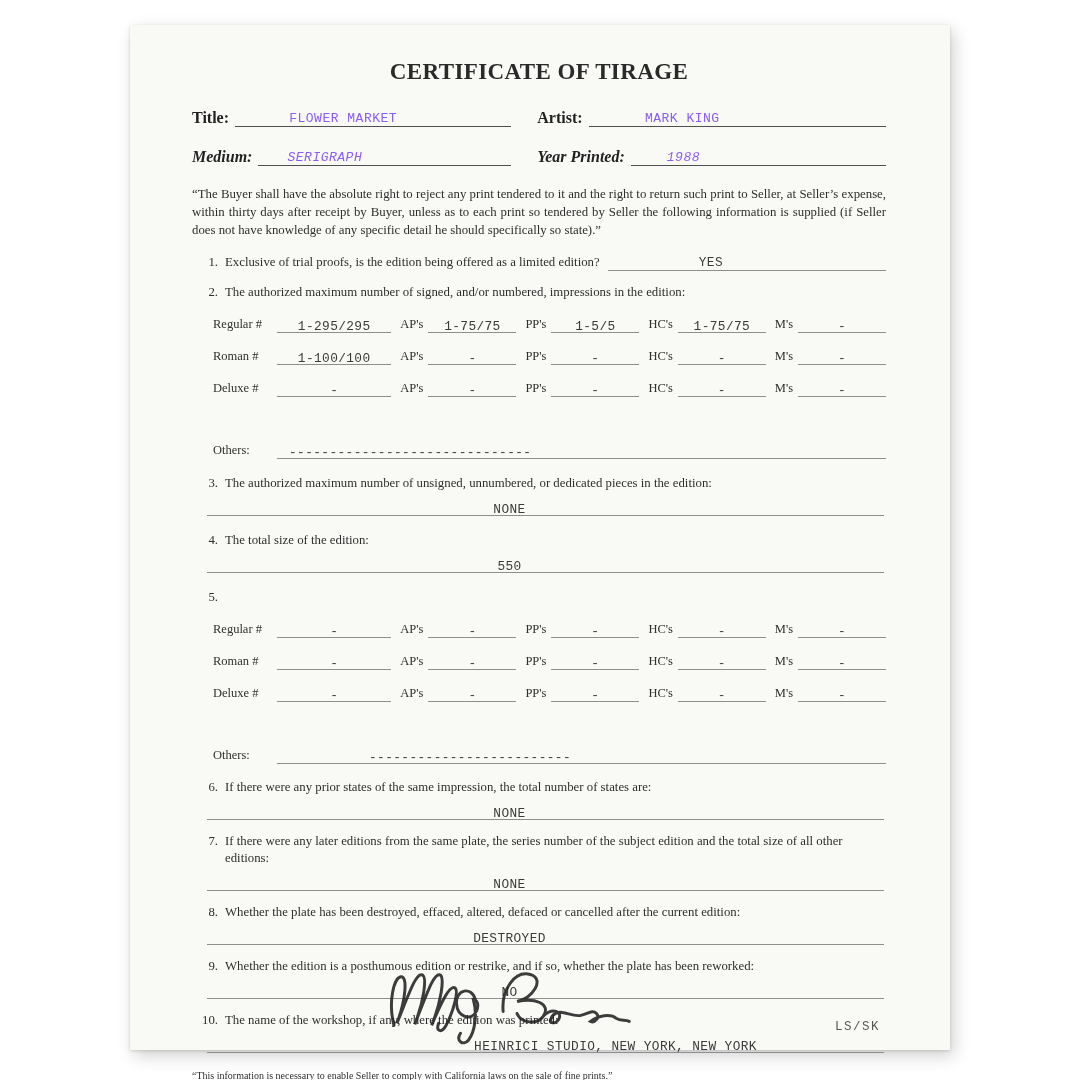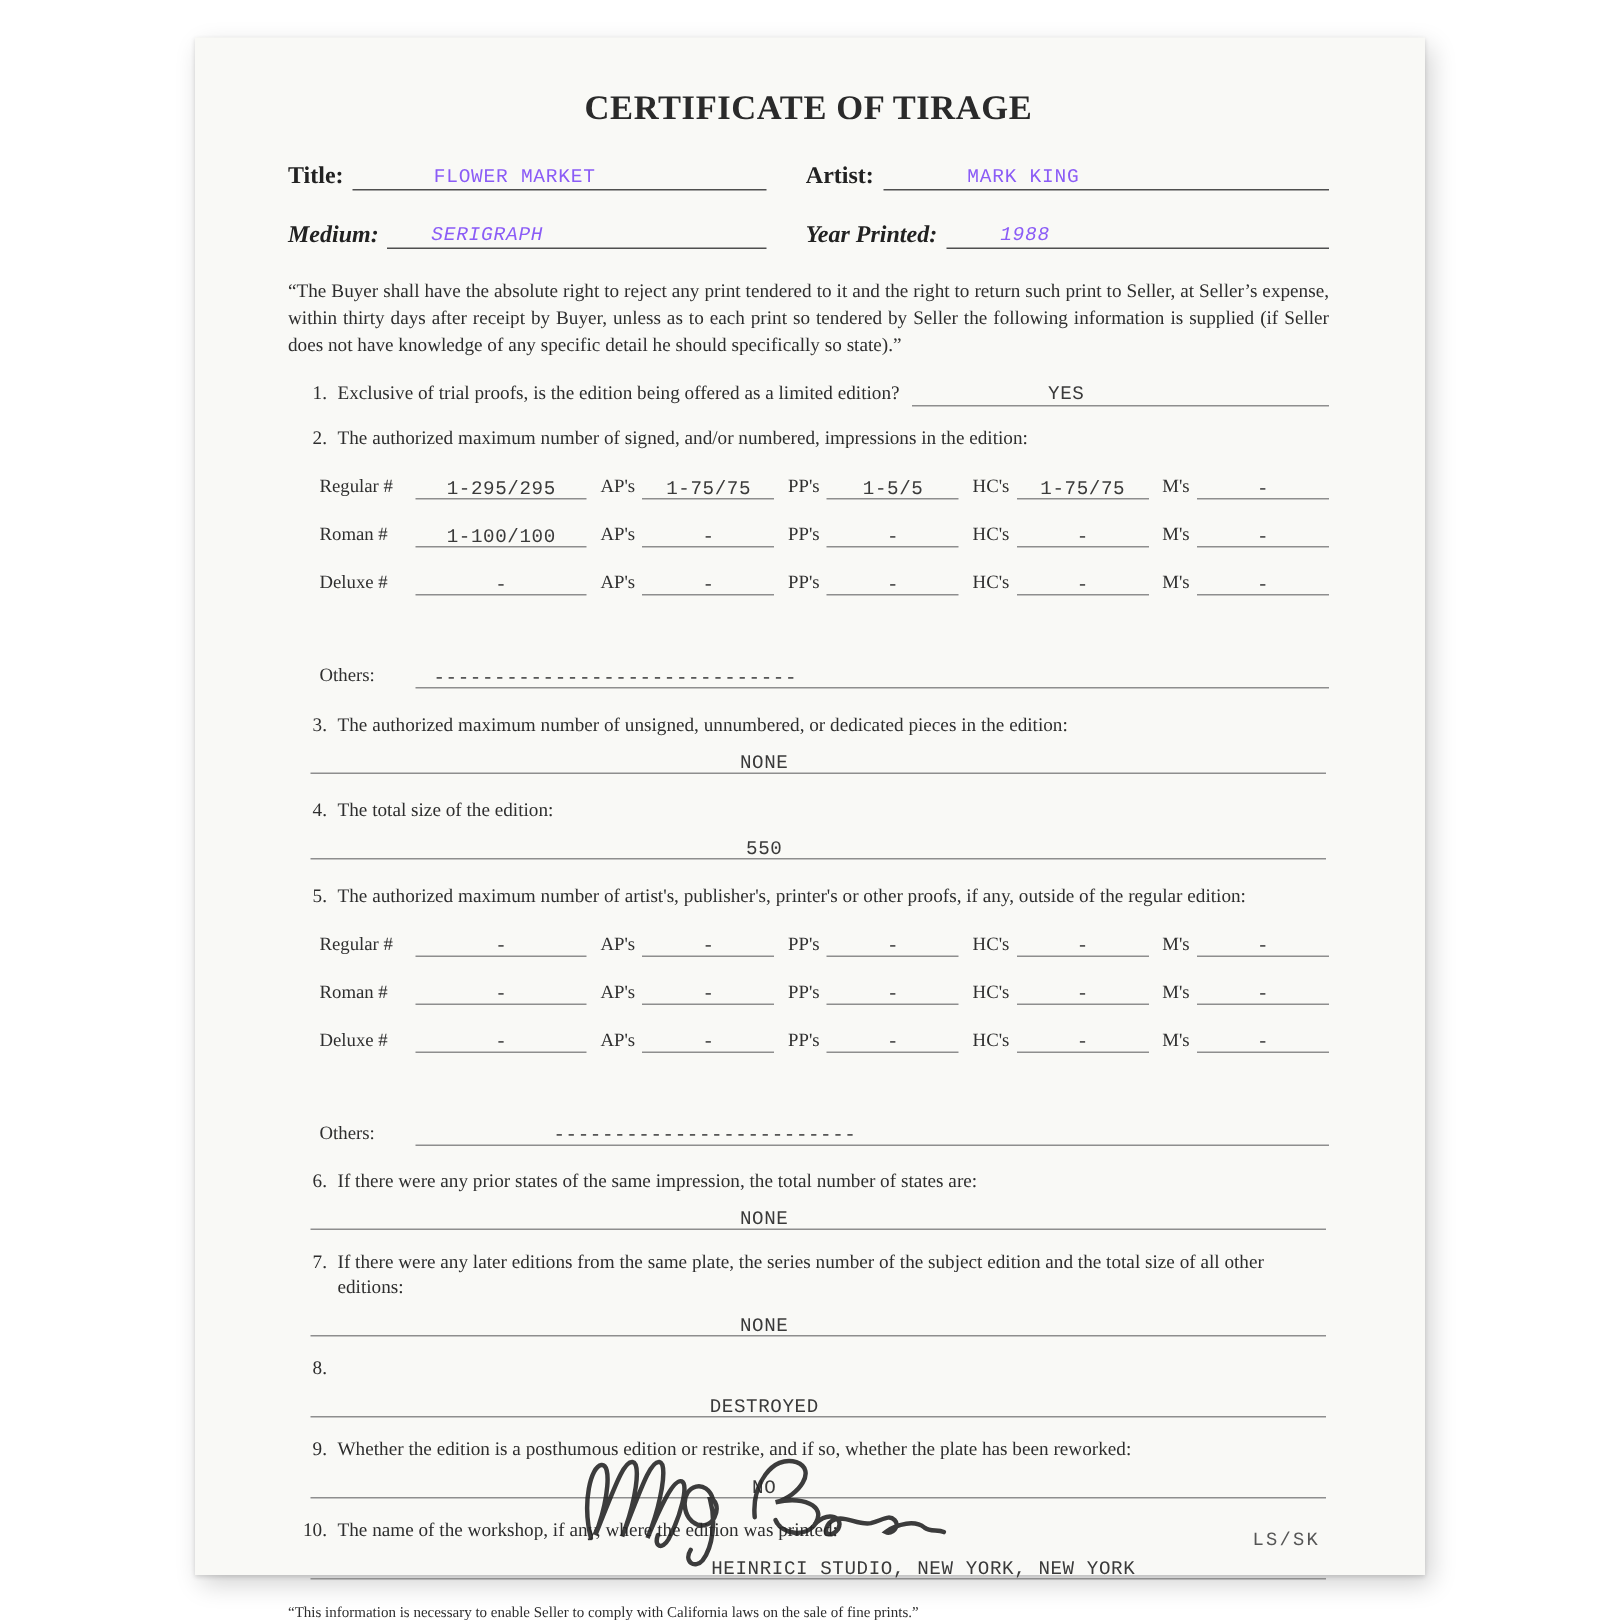--- a/index.html
+++ b/index.html
@@ -166,21 +166,20 @@
   <div class="q qa" style="margin-top:16px">
     <span class="qnum">4.</span>
     <span>The total size of the edition:</span>
   </div>
   <div class="ansline">
     <span class="cv mono bias-l">550</span>
   </div>
 
   <div class="q qa" style="margin-top:16px">
     <span class="qnum">5.</span>
-    <span>The authorized maximum number of artist's, publisher's, printer's or other proofs, if any, outside of the regular edition:</span>
   </div>
 
   <div class="grid-row">
     <span class="rowlab">Regular #</span>
     <div class="cell c-first"><span class="cv mono">-</span></div>
     <span class="collab">AP's</span>
     <div class="cell"><span class="cv mono">-</span></div>
     <span class="collab">PP's</span>
     <div class="cell"><span class="cv mono">-</span></div>
     <span class="collab">HC's</span>
@@ -233,20 +232,21 @@
   <div class="q qa">
     <span class="qnum">7.</span>
     <span>If there were any later editions from the same plate, the series number of the subject edition and the total size of all other editions:</span>
   </div>
   <div class="ansline">
     <span class="cv mono bias-l">NONE</span>
   </div>
 
   <div class="q qa">
     <span class="qnum">8.</span>
+    <span>Whether the plate has been destroyed, effaced, altered, defaced or cancelled after the current edition:</span>
   </div>
   <div class="ansline">
     <span class="cv mono bias-l">DESTROYED</span>
   </div>
 
   <div class="q qa">
     <span class="qnum">9.</span>
     <span>Whether the edition is a posthumous edition or restrike, and if so, whether the plate has been reworked:</span>
   </div>
   <div class="ansline">

